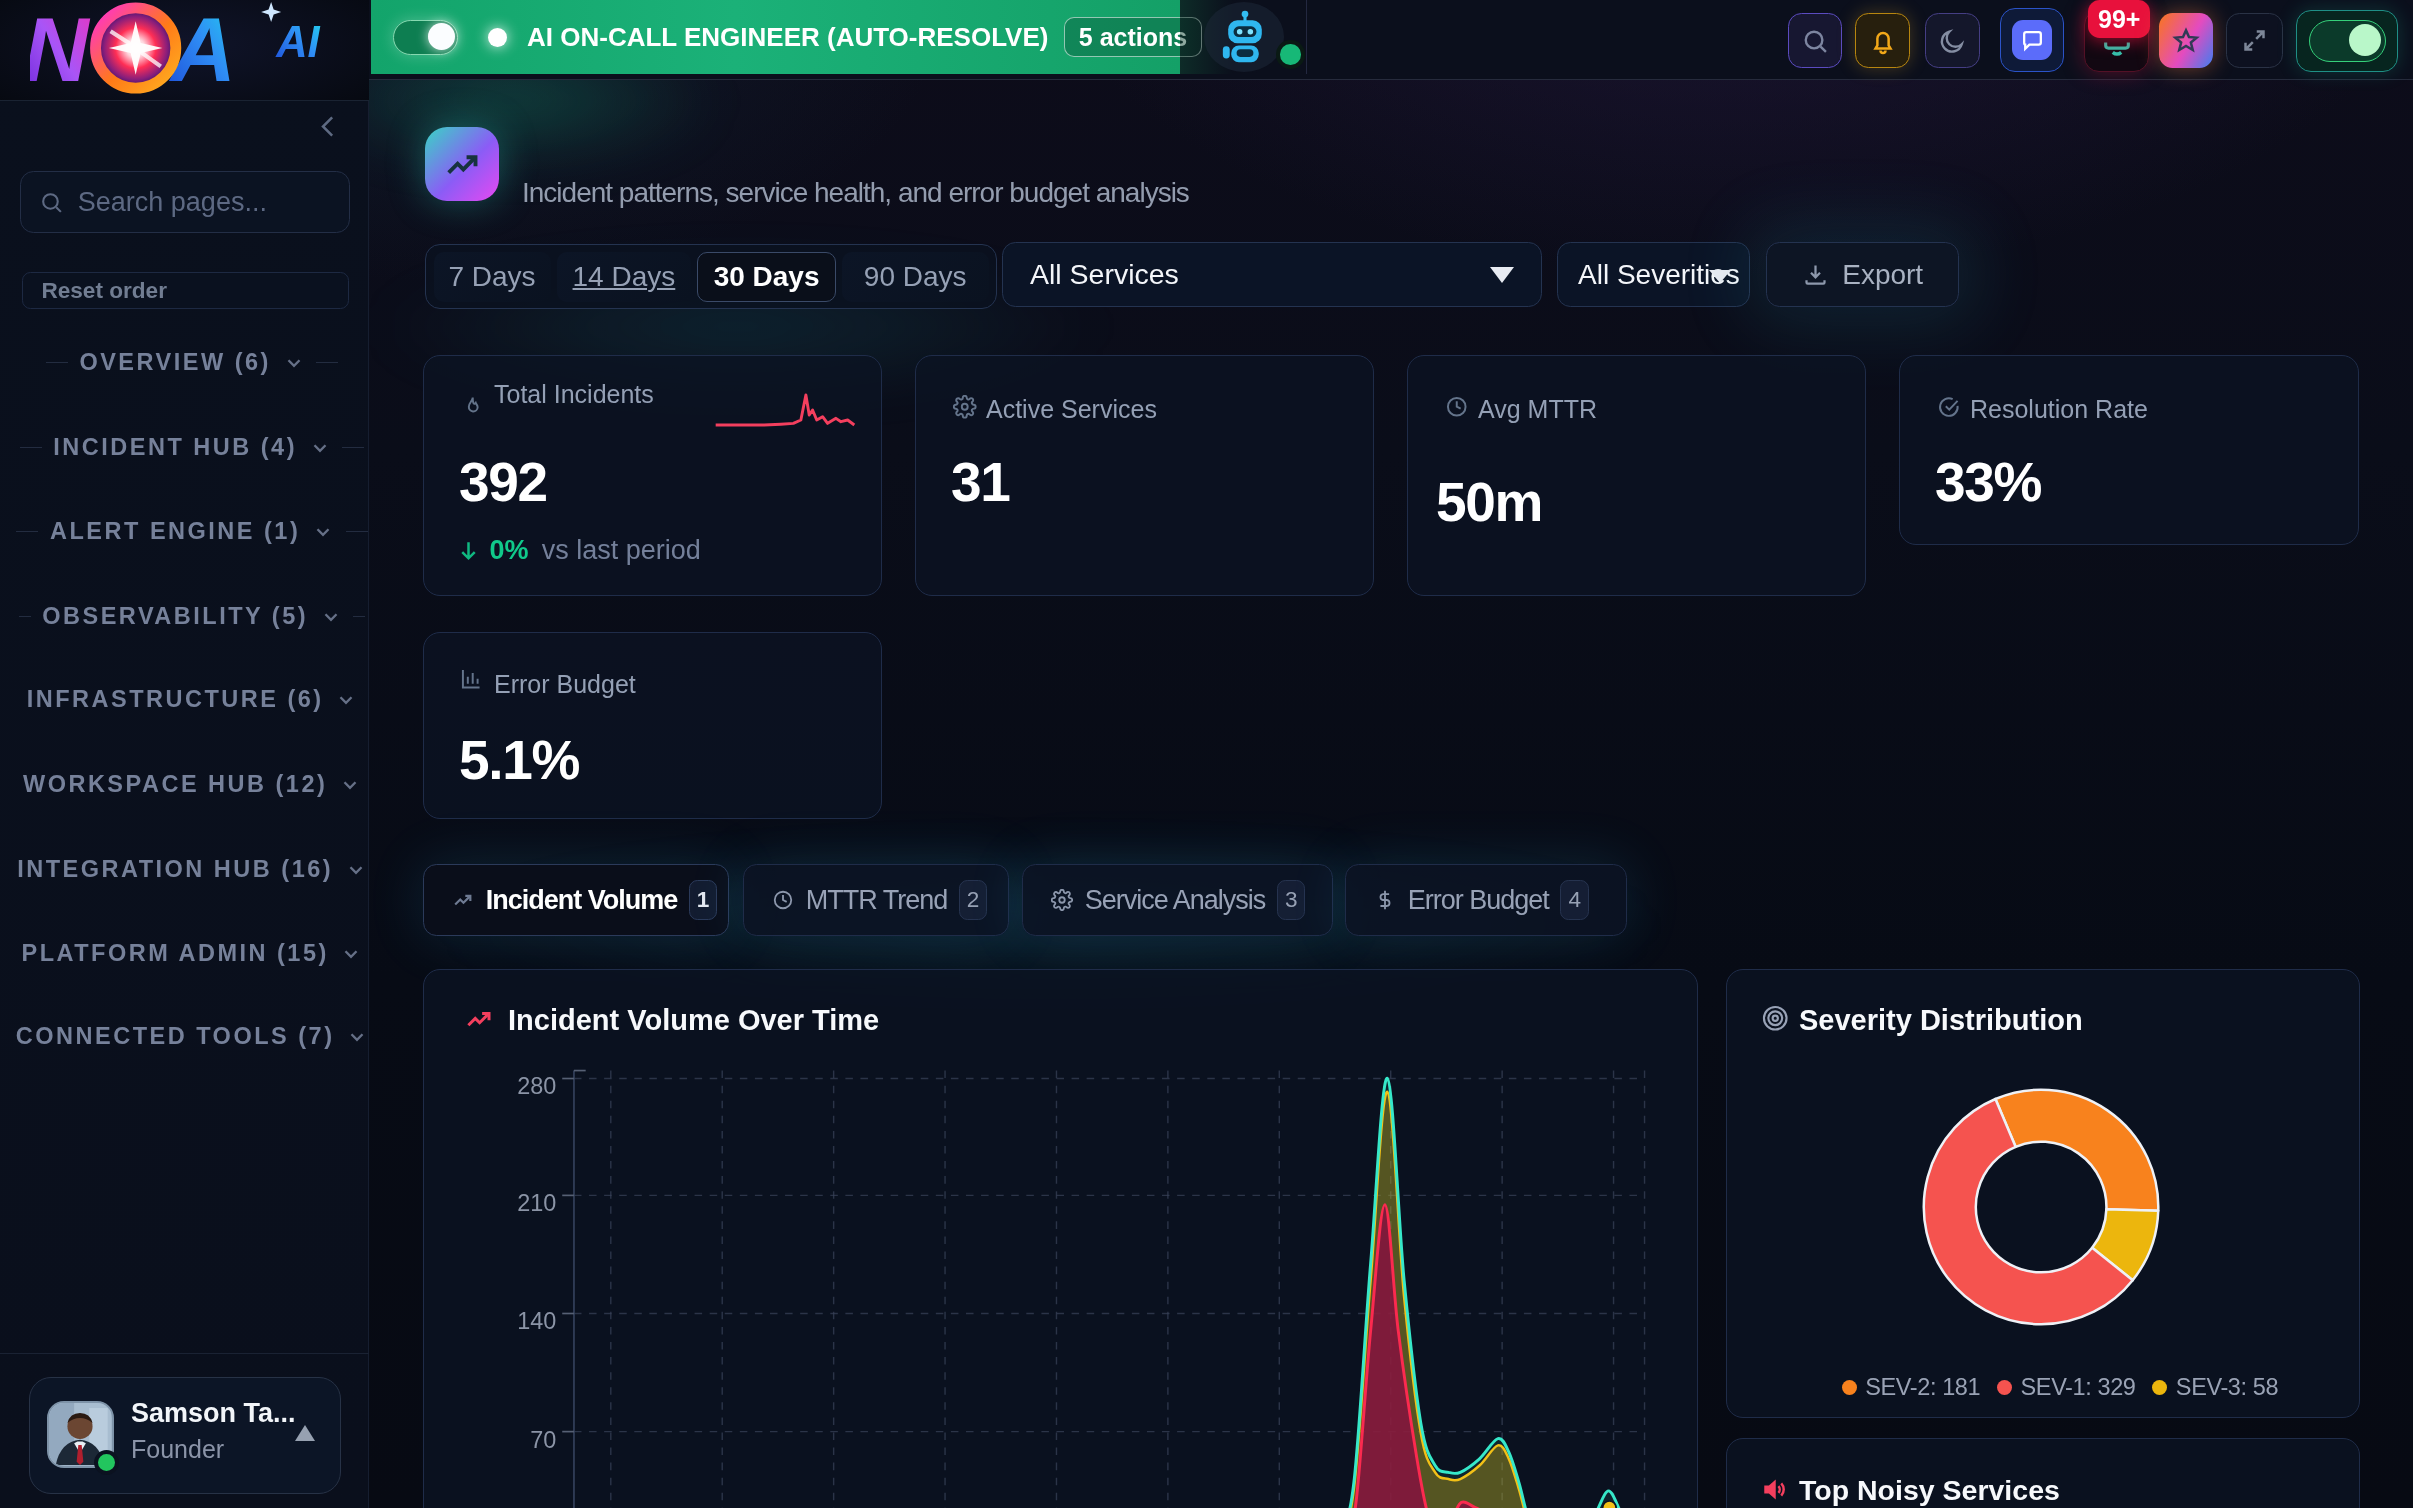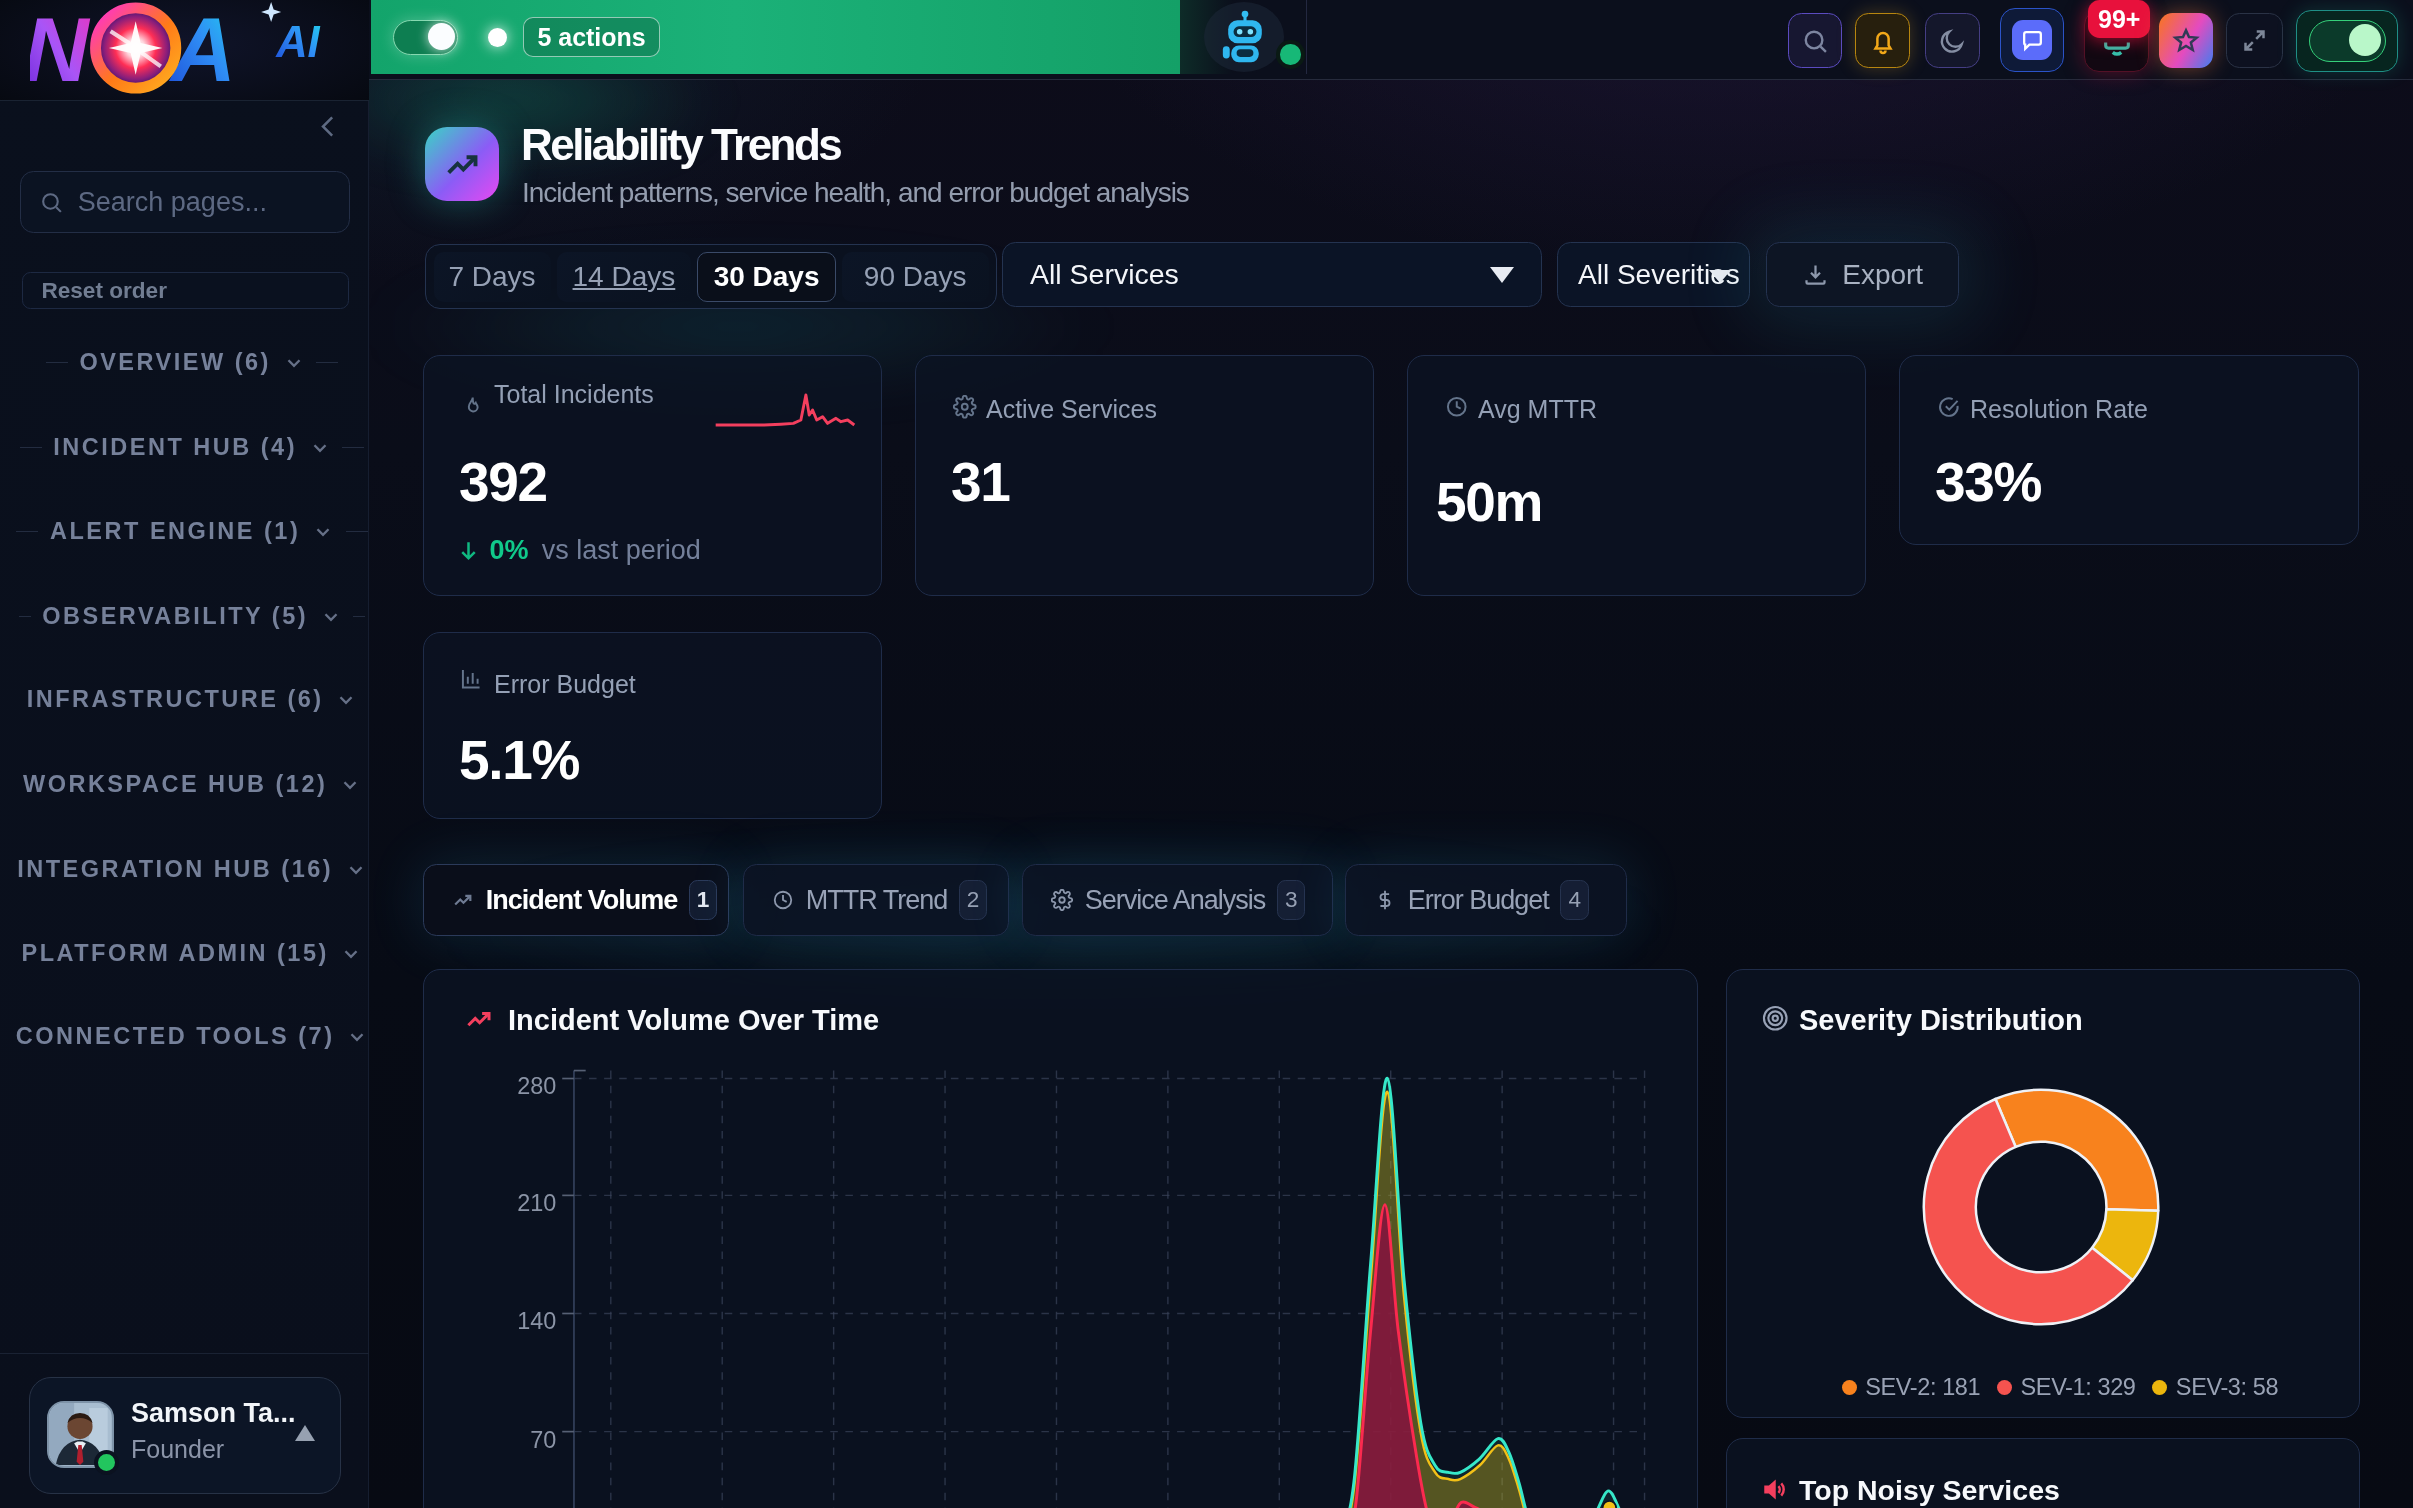--- a/index.html
+++ b/index.html
@@ -140,20 +140,21 @@
   <div class="abs" style="left:131px;top:1398px;font-size:27px;font-weight:bold;color:#f2f5f9;">Samson Ta...</div>
   <div class="abs" style="left:131px;top:1435px;font-size:25px;color:#8b94a8;">Founder</div>
   <div class="abs" style="left:295px;top:1425px;width:0;height:0;border-left:10px solid transparent;border-right:10px solid transparent;border-bottom:16px solid #97a1b1;"></div>
 
   <div class="abs" style="left:369px;top:0;width:2045px;height:80px;background:#0b0f1c;border-bottom:0.8px solid #262b3c;"></div>
   <div class="abs" style="left:371px;top:0;width:809px;height:74px;background:linear-gradient(90deg,#13a46b 0%,#1bb178 45%,#14a067 100%);display:flex;align-items:center;">
     <div style="flex:none;margin-left:22px;width:65px;height:35px;border-radius:18.4px;background:#0d7e51;border:1.7px solid #86d8b0;position:relative;box-shadow:0 0 15px rgba(255,255,255,.25);">
       <div style="position:absolute;right:2.5px;top:2.5px;width:27px;height:27px;border-radius:50%;background:#fbfdff;box-shadow:0 0 11.7px rgba(255,255,255,.8);"></div>
     </div>
     <div style="flex:none;margin-left:30px;width:19px;height:19px;border-radius:50%;background:#fff;box-shadow:0 0 13.4px rgba(255,255,255,.9);"></div>
+    <div style="margin-left:20px;font-size:26px;font-weight:bold;color:#fff;white-space:nowrap;">AI ON-CALL ENGINEER (AUTO-RESOLVE)</div>
     <div style="margin-left:16px;height:40px;border-radius:10px;border:1.7px solid rgba(255,255,255,.55);background:rgba(5,45,30,.25);display:flex;align-items:center;padding:0 13.4px;font-size:25px;font-weight:bold;color:#fff;white-space:nowrap;">5 actions</div>
   </div>
 
   <div class="abs" style="left:1180px;top:0;width:127px;height:74px;background:linear-gradient(90deg,rgba(16,72,52,.5),rgba(10,14,25,.15) 42%,rgba(10,14,25,0) 70%);border-right:0.8px solid #232840;">
     <div style="position:absolute;left:23.5px;top:1.7px;width:80px;height:70px;border-radius:50%;background:rgba(30,40,56,.55);"></div>
     <svg style="position:absolute;left:39px;top:8.4px" width="52" height="55" viewBox="0 0 34 36">
       <circle cx="17" cy="4" r="2.2" fill="#33bdf2"></circle>
         <rect x="16" y="5" width="2" height="4" fill="#33bdf2"></rect>
       <rect x="6" y="8" width="22" height="15" rx="6" fill="#2fb7ef"></rect>
       <rect x="9.5" y="12" width="15" height="7" rx="3.5" fill="#0b2d40"></rect>
@@ -212,21 +213,20 @@
       <div style="position:absolute;right:3.4px;top:3.4px;width:32px;height:32px;border-radius:50%;background:#b9f7c9;"></div>
     </div>
   </div>
 
   <div class="abs" style="left:425px;top:127px;width:74px;height:74px;border-radius:22px;background:linear-gradient(135deg,#38d6c4 0%,#8b5cf6 55%,#e749f1 100%);box-shadow:0 0 37px rgba(45,212,191,.35);display:flex;align-items:center;justify-content:center;">
     <svg width="39" height="39" viewBox="0 0 24 24" fill="none" stroke="#17333f" stroke-width="2.4">
         <path d="M3.5 17 L9 11.5 L12.5 15 L20 7.5"></path>
         <path d="M14.5 7.5 L20 7.5 L20 13"></path>
       </svg>
   </div>
-  <div class="abs" style="left:521px;top:120px;font-size:44px;font-weight:bold;color:#fbfcfe;letter-spacing:-2.5px;">Reliability Trends</div>
   <div class="abs" style="left:522px;top:177px;font-size:28px;color:#939cae;letter-spacing:-1px;">Incident patterns, service health, and error budget analysis</div>
 
   <div class="abs" style="left:425px;top:244px;width:572px;height:65px;border-radius:15px;background:rgba(10,18,32,.85);border:0.8px solid #243350;display:flex;align-items:center;padding:0 7.5px;gap:5.9px;">
     <div class="seg" style="width:119px;">7 Days</div>
     <div class="seg" style="width:137px;text-decoration:underline;">14 Days</div>
     <div class="seg" style="width:141px;background:#0a0f1a;border:0.8px solid #3a4a68;color:#fff;font-weight:bold;">30 Days</div>
     <div class="seg" style="width:149px;">90 Days</div>
   </div>
   <div class="abs" style="left:1002px;top:242px;width:540px;height:65px;border-radius:13.4px;background:#0b1426;border:0.8px solid #243350;display:flex;align-items:center;padding:0 27px;">
     <span style="font-size:28.5px;color:#f4f6fa;">All Services</span>

